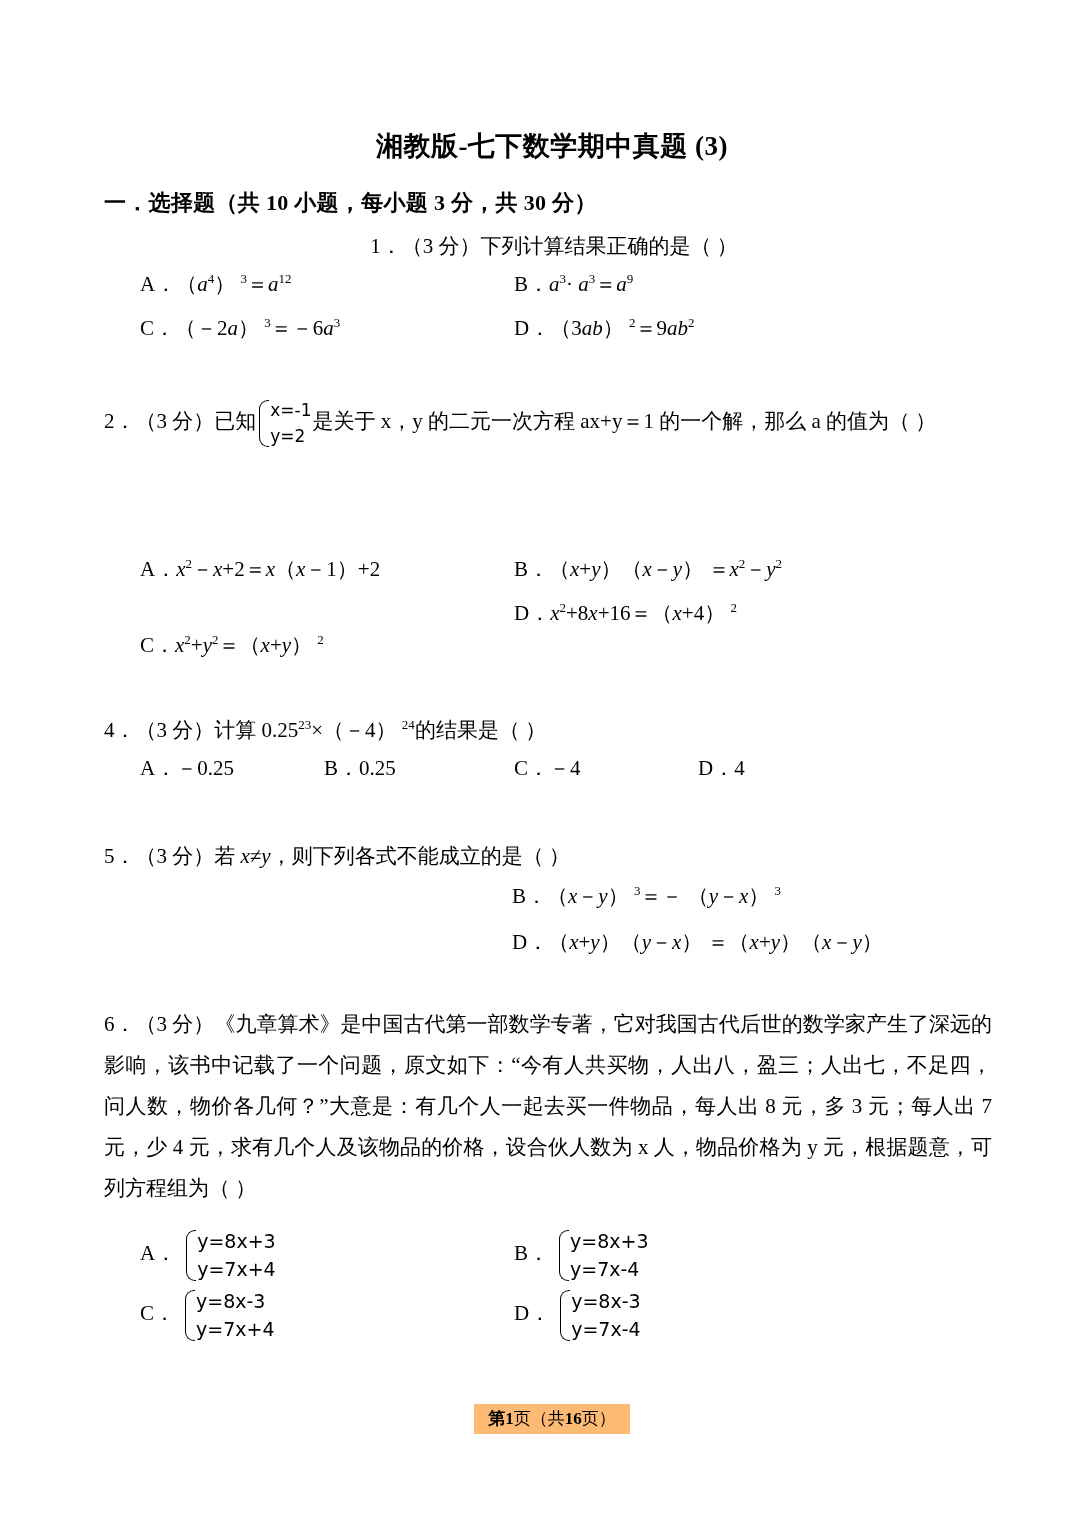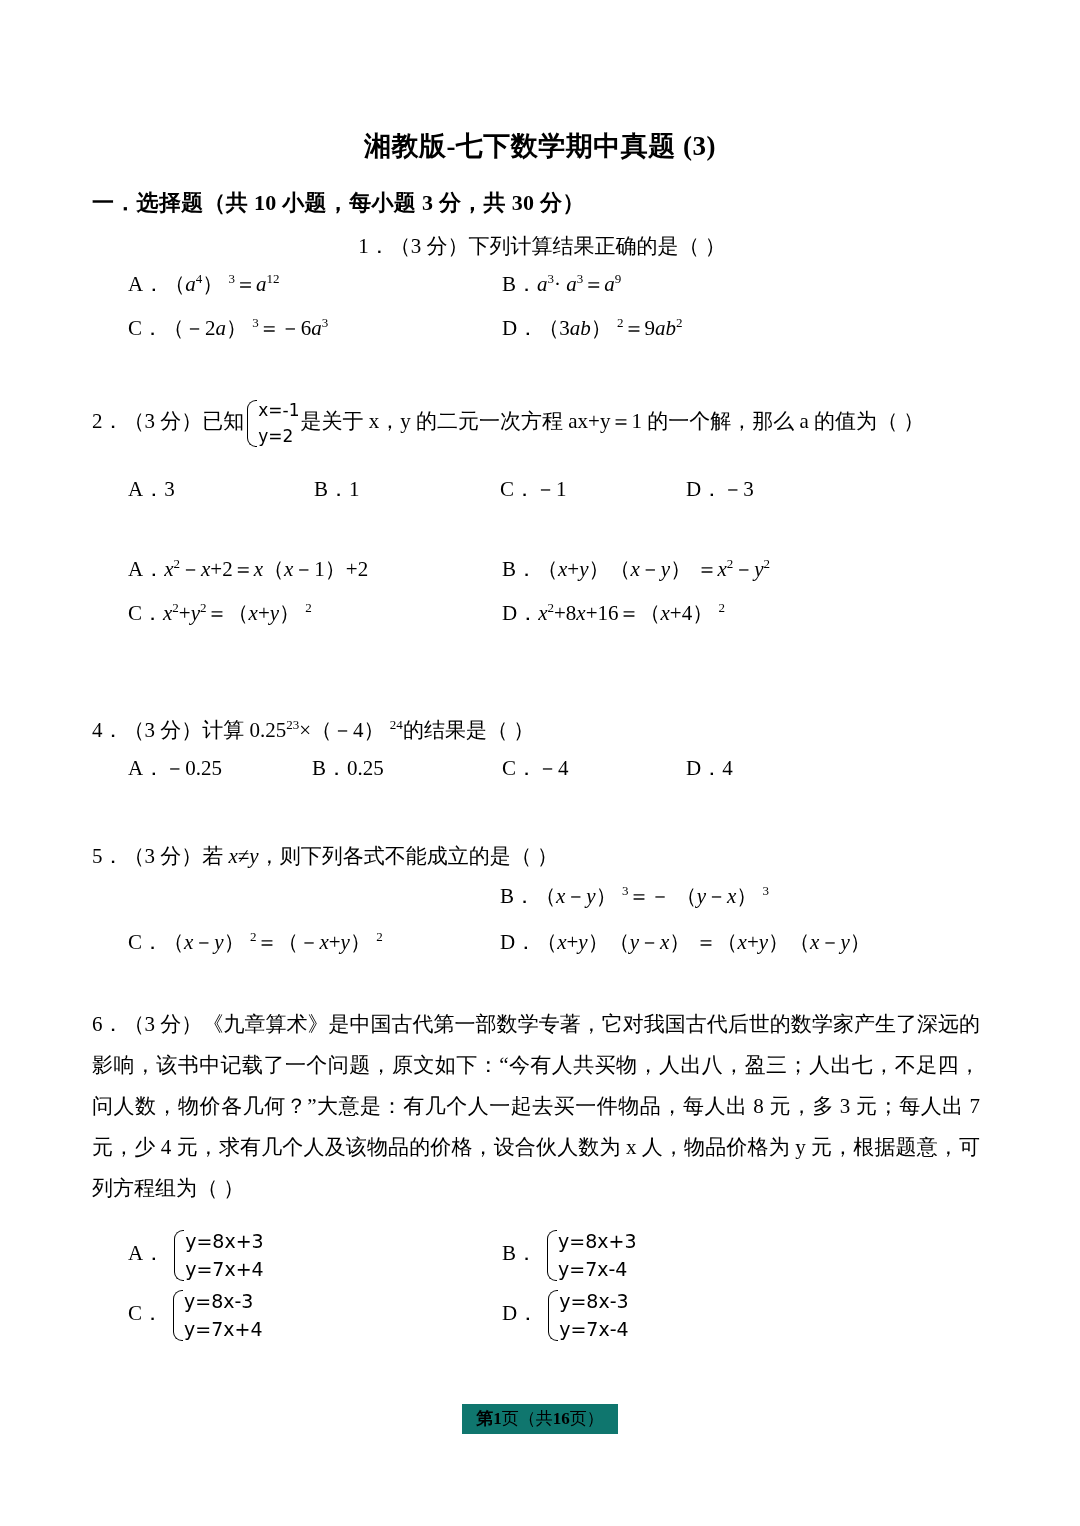--- a/index.html
+++ b/index.html
@@ -11,21 +11,21 @@
     width: 1080px;
     height: 1526px;
     position: relative;
     font-family: "Liberation Serif", "DejaVu Serif", serif;
     color: #000000;
     overflow: hidden;
   }
 
   .page {
     position: absolute;
-    left: 0; top: 0;
+    left: 12px; top: 0;
     width: 980px;
     height: 1526px;
   }
 
   
   .doc-title {
     position: absolute;
     left: 0;
     top: 128px;
     width: 1080px;
@@ -137,21 +137,21 @@
   .footer {
     position: absolute;
     left: 0;
     top: 1404px;
     width: 1080px;
     text-align: center;
     font-size: 17px;
   }
   .footer-inner {
     display: inline-block;
-    background: #0f766e;
+    background: #fdba74;
     padding: 3px 14px 4px 14px;
     font-weight: bold;
   }
   .footer-inner .lite { font-weight: normal; }
 </style>
 </head>
 <body>
 
 <div class="page">
 
@@ -178,39 +178,33 @@
       <span class="opt" style="left:410px;">
         <span class="opt-label">D．</span><span class="paren">（</span>3<i class="v">ab</i><span class="paren">）</span> <sup>2</sup>＝9<i class="v">ab</i><sup>2</sup>
       </span>
     </div>
   </div>
 
   <div class="question" style="top:398px;">
     <div class="q-stem">
       <span class="q-num">2</span><span>．</span><span>（3 分）</span><span>已知</span><span class="sys sys-inline"><span class="eq">x=-1</span><span class="eq">y=2</span></span><span>是关于 x，y 的二元一次方程 ax+y＝1 的一个解，那么 a 的值为（      ）</span>
     </div>
-    <div class="opt-row" style="height:44px; margin-top:26px;">
-      <span class="opt" style="left:36px;"><span class="opt-label">A．</span><span>3</span></span>
-      <span class="opt" style="left:222px;"><span class="opt-label">B．</span><span>1</span></span>
-      <span class="opt" style="left:408px;"><span class="opt-label">C．</span><span>－1</span></span>
-      <span class="opt" style="left:594px;"><span class="opt-label">D．</span><span>－3</span></span>
-    </div>
   </div>
 
   <div class="question" style="top:545px;">
     <div class="opt-row" style="height:44px; margin-top:10px;">
       <span class="opt" style="left:36px;">
         <span class="opt-label">A．</span><i class="v">x</i><sup>2</sup>－<i class="v">x</i>+2＝<i class="v">x</i><span class="paren">（</span><i class="v">x</i>－1<span class="paren">）</span>+2
       </span>
       <span class="opt" style="left:410px;">
         <span class="opt-label">B．</span><span class="paren">（</span><i class="v">x</i>+<i class="v">y</i><span class="paren">）</span><span class="paren">（</span><i class="v">x</i>－<i class="v">y</i><span class="paren">）</span> ＝<i class="v">x</i><sup>2</sup>－<i class="v">y</i><sup>2</sup>
       </span>
     </div>
     <div class="opt-row" style="height:44px;">
-      <span class="opt" style="left:36px;">
+      <span class="opt" style="left:36px;margin-top:32px;">
         <span class="opt-label">C．</span><i class="v">x</i><sup>2</sup>+<i class="v">y</i><sup>2</sup>＝<span class="paren">（</span><i class="v">x</i>+<i class="v">y</i><span class="paren">）</span> <sup>2</sup>
       </span>
       <span class="opt" style="left:410px;">
         <span class="opt-label">D．</span><i class="v">x</i><sup>2</sup>+8<i class="v">x</i>+16＝<span class="paren">（</span><i class="v">x</i>+4<span class="paren">）</span> <sup>2</sup>
       </span>
     </div>
   </div>
 
   <div class="question" style="top:716px;">
     <div class="q-stem">
@@ -227,23 +221,20 @@
   <div class="question" style="top:842px;">
     <div class="q-stem">
       <span class="q-num">5</span><span>．</span><span>（3 分）</span><span>若 <i class="v">x</i>≠<i class="v">y</i>，则下列各式不能成立的是（      ）</span>
     </div>
     <div class="opt-row" style="height:46px; margin-top:12px;">
       <span class="opt" style="left:408px;">
         <span class="opt-label">B．</span><span class="paren">（</span><i class="v">x</i>－<i class="v">y</i><span class="paren">）</span> <sup>3</sup>＝－ <span class="paren">（</span><i class="v">y</i>－<i class="v">x</i><span class="paren">）</span> <sup>3</sup>
       </span>
     </div>
     <div class="opt-row" style="height:46px;">
-      <span class="opt" style="left:36px;">
-        <span class="opt-label">C．</span><span class="paren">（</span><i class="v">x</i>－<i class="v">y</i><span class="paren">）</span> <sup>2</sup>＝<span class="paren">（</span>－<i class="v">x</i>+<i class="v">y</i><span class="paren">）</span> <sup>2</sup>
-      </span>
       <span class="opt" style="left:408px;">
         <span class="opt-label">D．</span><span class="paren">（</span><i class="v">x</i>+<i class="v">y</i><span class="paren">）</span><span class="paren">（</span><i class="v">y</i>－<i class="v">x</i><span class="paren">）</span> ＝<span class="paren">（</span><i class="v">x</i>+<i class="v">y</i><span class="paren">）</span><span class="paren">（</span><i class="v">x</i>－<i class="v">y</i><span class="paren">）</span>
       </span>
     </div>
   </div>
 
   <div class="question" style="top:1004px; width:888px;">
     <div class="q-stem wrap" style="text-indent:0;">
       <span class="q-num">6</span><span>．</span><span>（3 分）</span><span>《九章算术》是中国古代第一部数学专著，它对我国古代后世的数学家产生了深远的影响，该书中记载了一个问题，原文如下：“今有人共买物，人出八，盈三；人出七，不足四，问人数，物价各几何？”大意是：有几个人一起去买一件物品，每人出 8 元，多 3 元；每人出 7 元，少 4 元，求有几个人及该物品的价格，设合伙人数为 x 人，物品价格为 y 元，根据题意，可列方程组为（      ）</span>
     </div>

